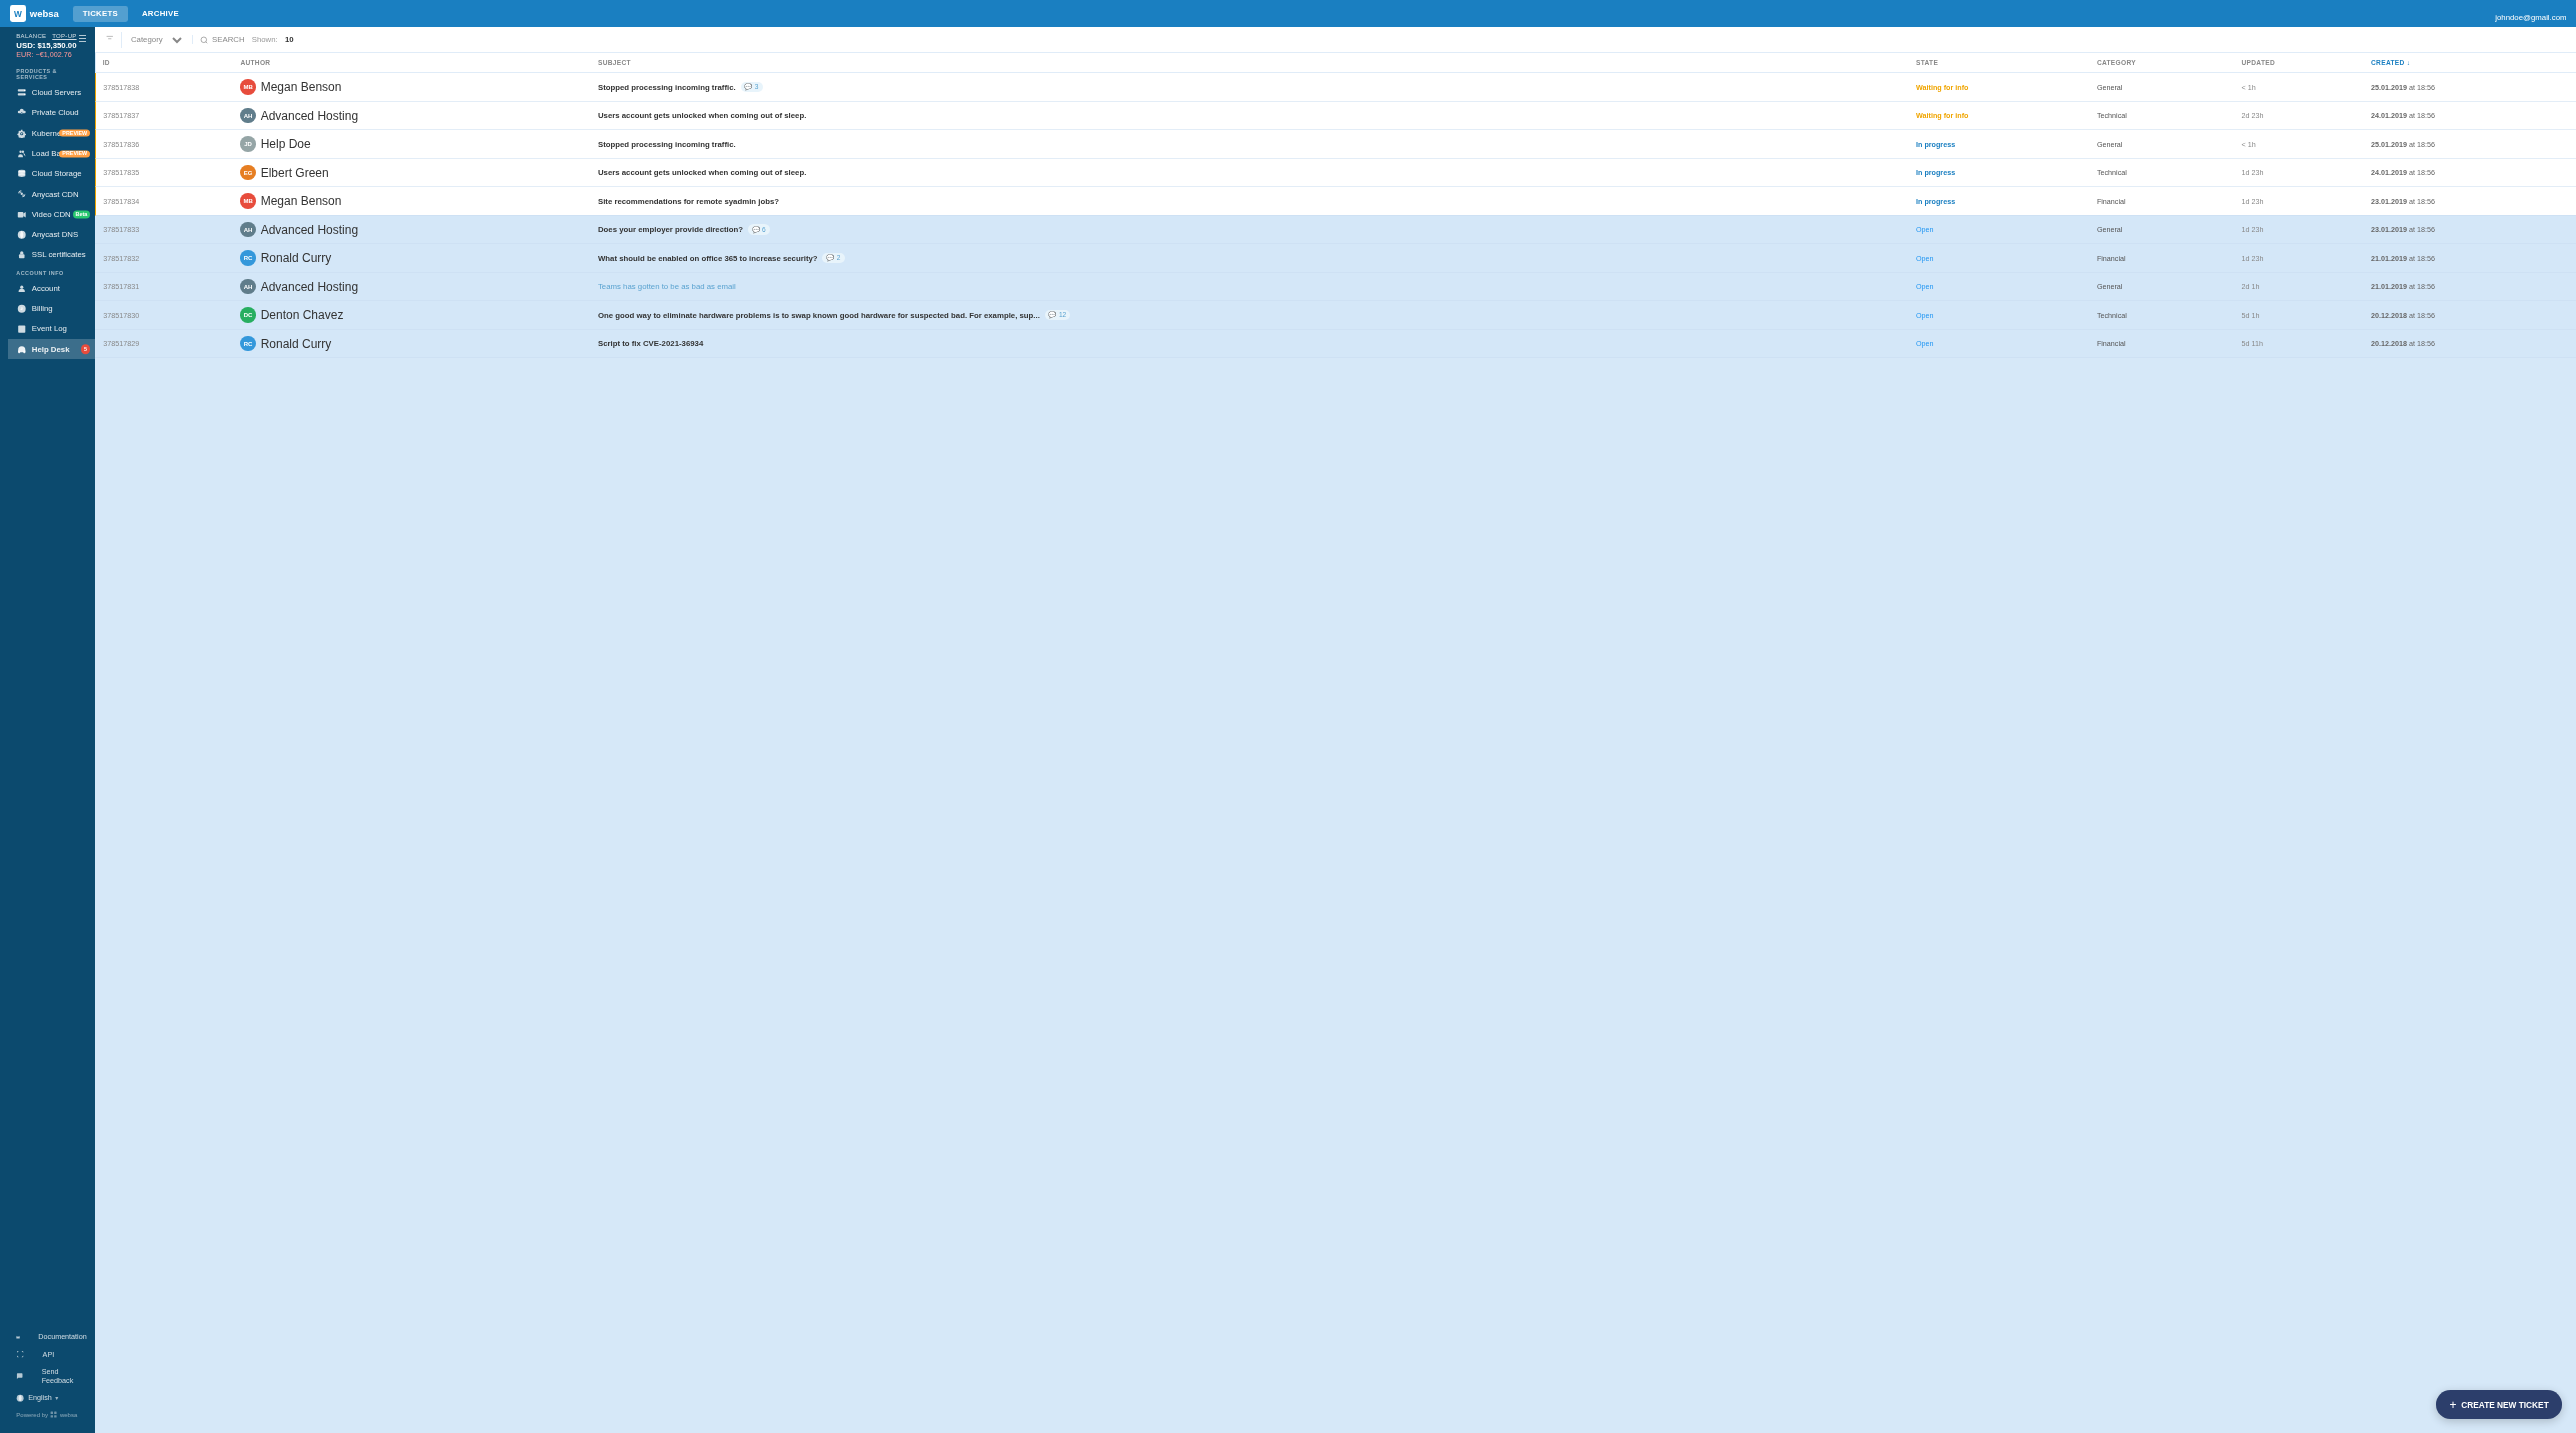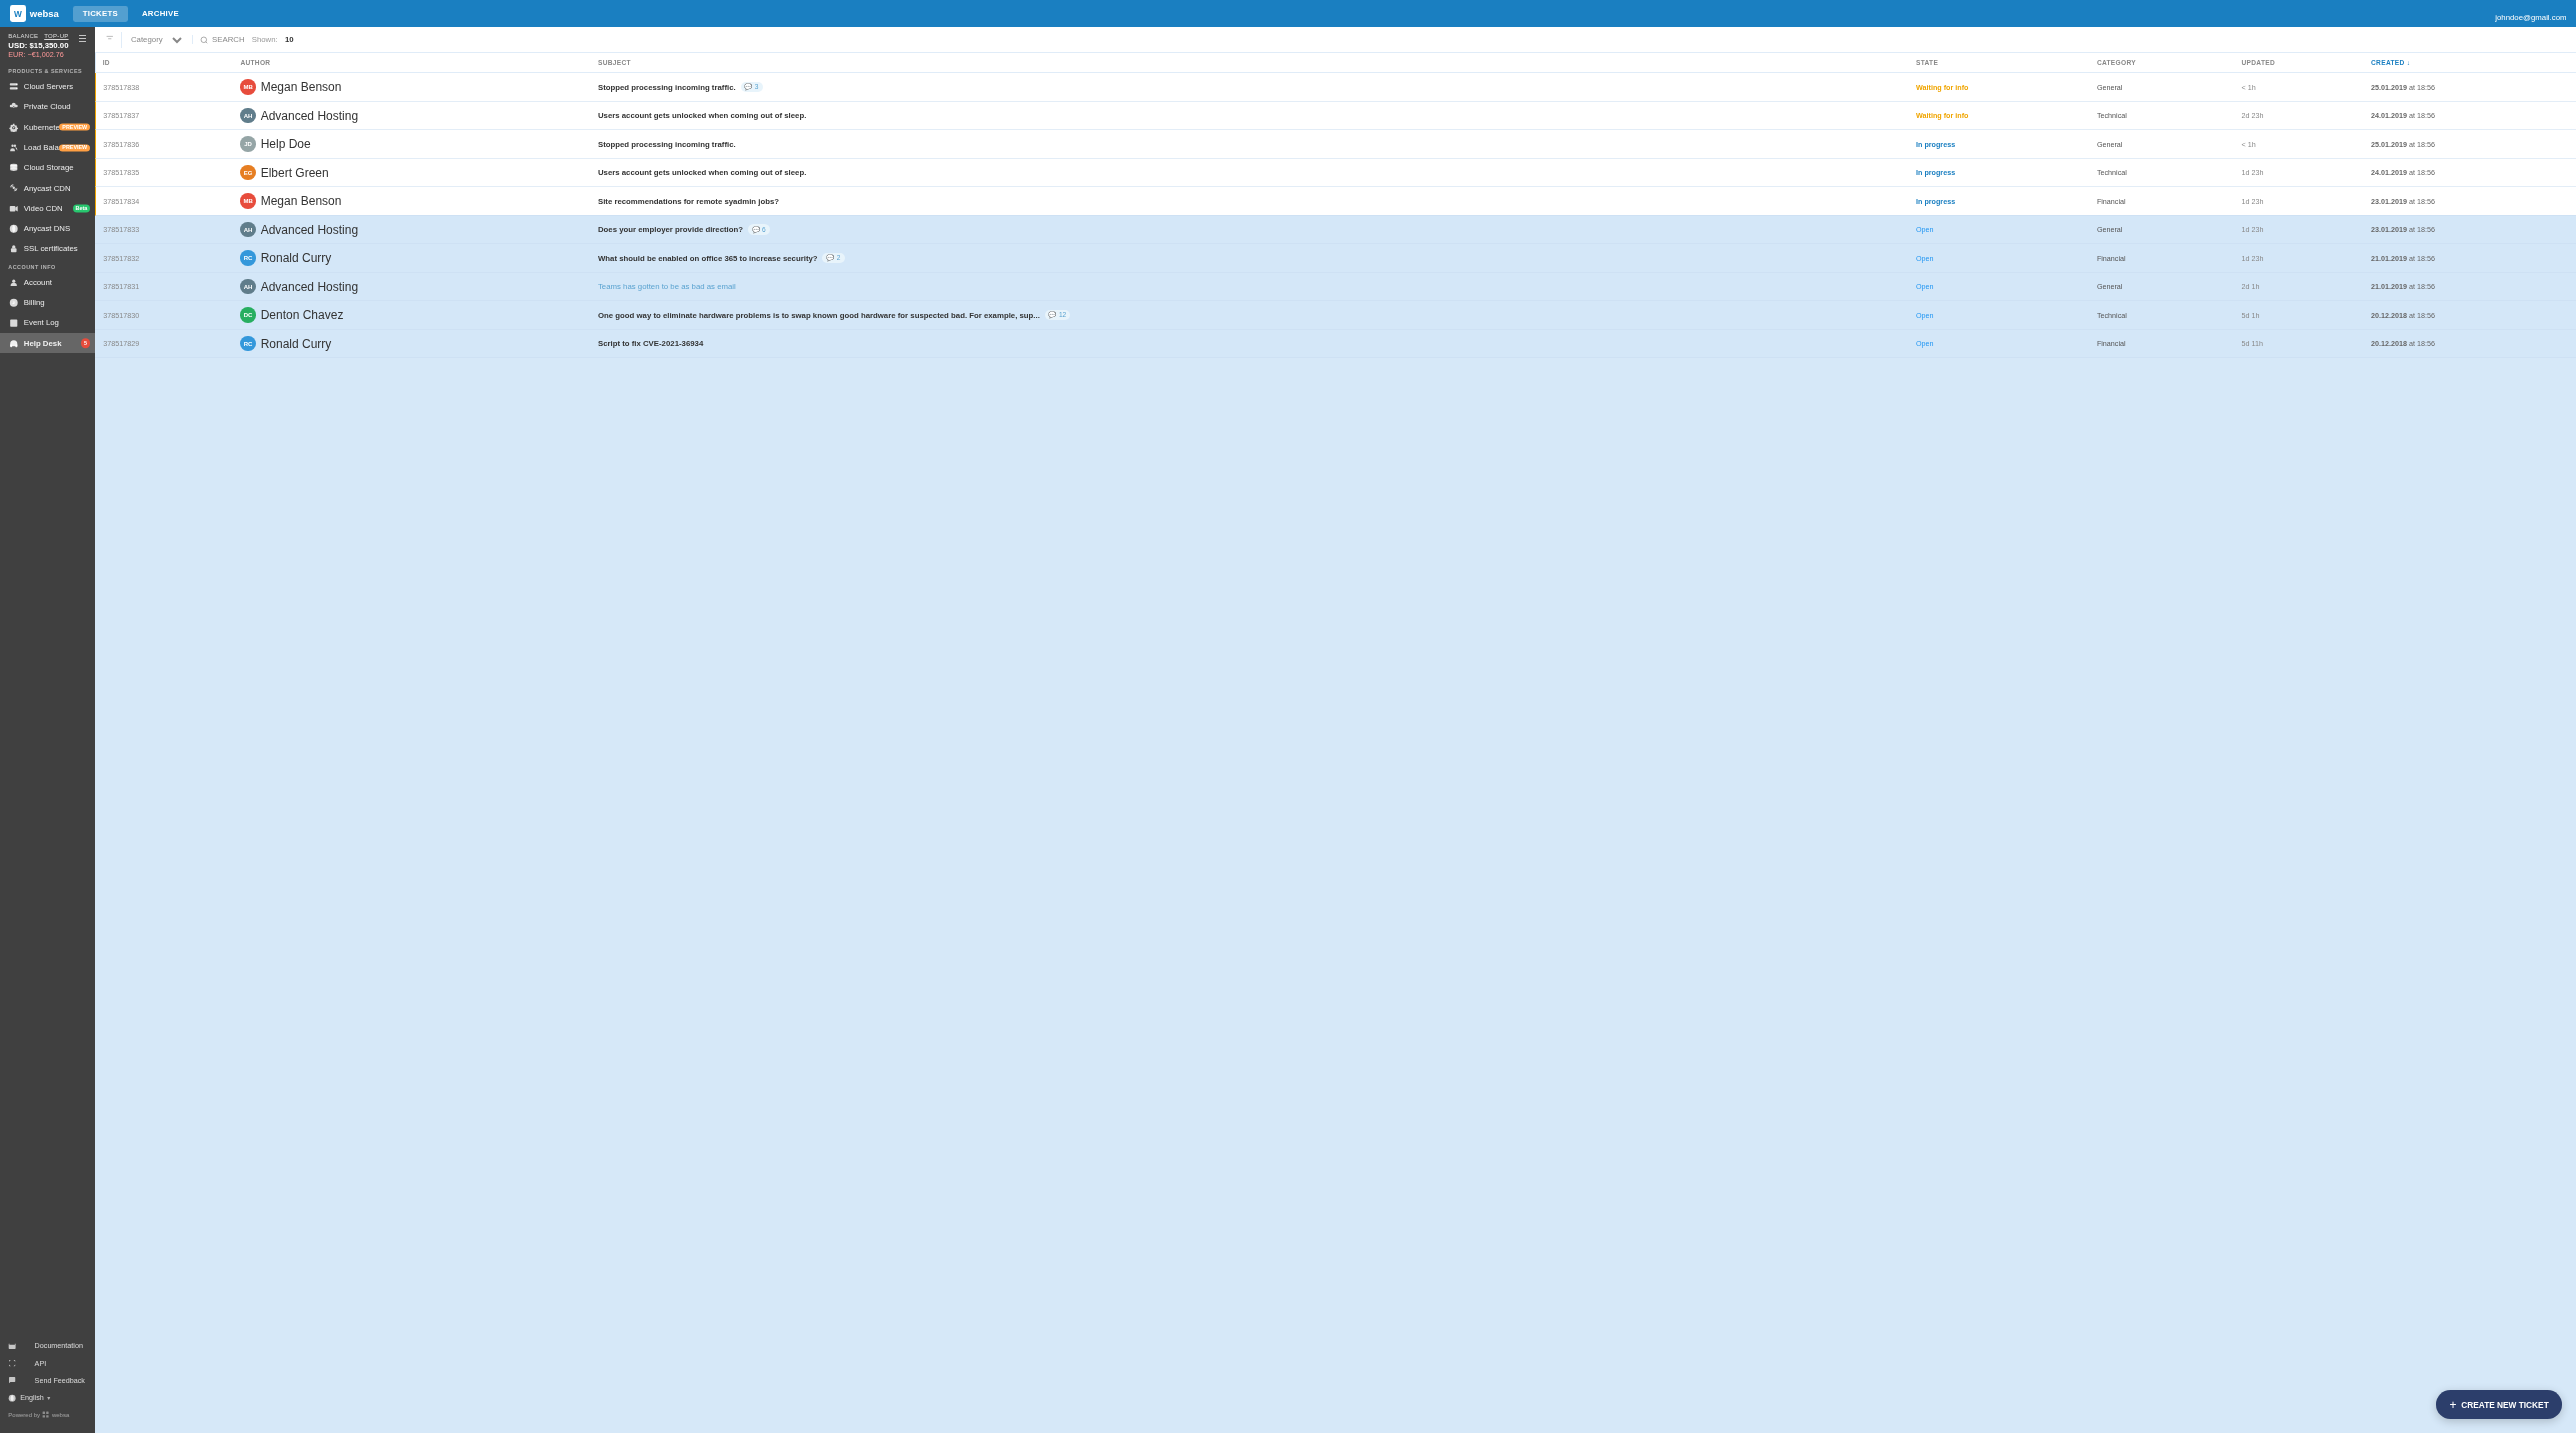--- a/index.html
+++ b/index.html
@@ -32,26 +32,27 @@
       width: 15.5px; height: 15.5px; border-radius: 50%; background: #5ba3d0; display: flex; align-items: center; justify-content: center; color: white; font-size: 6.6px; font-weight: 700;
     }
     .chevron-icon { font-size: 6px; }
 
     
     .layout { display: flex; flex: 1; overflow: hidden; }
 
     
     .sidebar {
       width: 95px;
-      background: #404040;
+      background: #0c4a6e;
       flex-shrink: 0;
       display: flex;
       flex-direction: column;
       overflow-y: auto;
       padding-bottom: 7.2px;
+      padding-left: 8px;
     }
     .sidebar-balance {
       padding: 6px 8.3px 4.8px;
       color: white;
       font-size: 6.6px;
       display: flex;
       align-items: flex-start;
       justify-content: space-between;
     }
     .balance-label { font-size: 6px; opacity: 0.8; letter-spacing: 0.3px; text-transform: uppercase; margin-bottom: 1.2px; }

